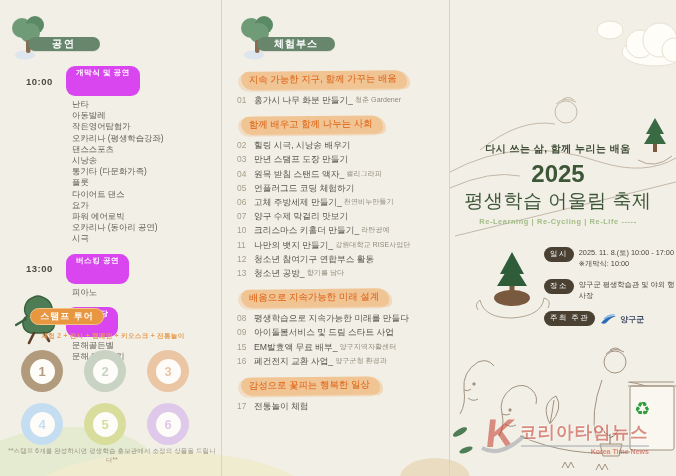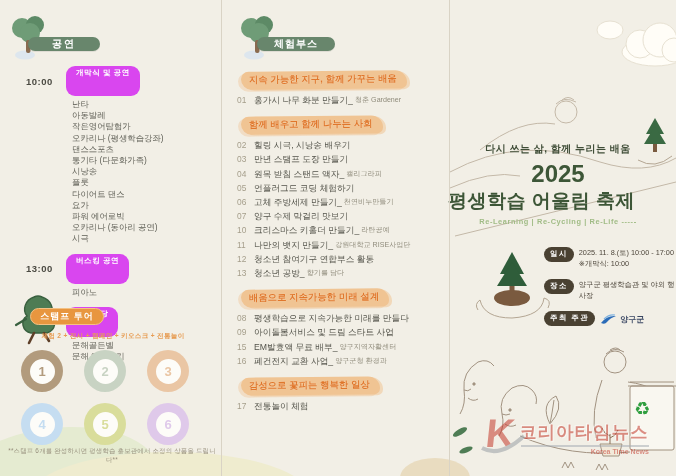--- a/index.html
+++ b/index.html
@@ -75,27 +75,27 @@
   .mi .no { width:17px; flex:none; font-size:8.4px; color:#a59e8b; }
   .mi .tx { font-size:8.7px; color:#54544b; }
   .mi .sf { font-size:7.1px; color:#908c7c; margin-left:2px; }
 
   
   .r-slogan { position:absolute; left:452px; top:142px; width:212px; z-index:2;
     text-align:center; font-size:10px; font-weight:700; color:#3f4d37; letter-spacing:.5px; }
   .r-year { position:absolute; left:452px; top:160px; width:212px; z-index:2;
     text-align:center; font-size:24px; font-weight:800; color:#3d5637; }
   .r-title { position:absolute; left:448px; top:188px; width:220px; z-index:2;
-    font-size:19px; font-weight:700; color:#3d5637; letter-spacing:.5px; }
+    text-align:center; font-size:19px; font-weight:400; color:#3d5637; letter-spacing:.5px; }
   .r-eng { position:absolute; left:452px; top:217px; width:212px; z-index:2;
     text-align:center; font-size:7.4px; font-weight:700; color:#a1bc86; letter-spacing:.6px; }
 
   .info { position:absolute; left:544px; top:247px; width:132px; z-index:2; }
   .info-row { display:flex; align-items:flex-start; margin-bottom:9px; }
-  .info-badge { flex:none; background:#4a4132; color:#fff; font-size:7.4px; font-weight:700;
+  .info-badge { flex:none; background:#4a4132; color:#fff; font-size:7.4px; font-weight:400;
     padding:2px 6px 3px; border-radius:9px; letter-spacing:1.5px; margin-right:5px; }
   .info-text { font-size:7.3px; color:#4e473c; line-height:1.5; padding-top:1px; }
   .org { display:flex; align-items:center; padding-top:2px; }
   .org-name { font-size:8px; font-weight:700; color:#3a4763; margin-left:2px; }
 
   .recycle-glyph { position:absolute; left:634px; top:398px; z-index:2;
     font-size:18px; color:#2f9e3f; font-family:"DejaVu Sans",sans-serif; }
 
   .watermark { position:absolute; left:486px; top:412px; z-index:5; opacity:.55;
     display:flex; align-items:flex-start; }
@@ -133,22 +133,22 @@
     <div class="sch-head">
       <span class="time">10:00</span>
       <span class="sch-badge">개막식 및 공연</span>
     </div>
     <div class="sch-items">
       <div class="sch-item">난타</div>
       <div class="sch-item">아동발레</div>
       <div class="sch-item">작은영어탐험가</div>
       <div class="sch-item">오카리나 (평생학습강좌)</div>
       <div class="sch-item">댄스스포츠</div>
+      <div class="sch-item">시낭송</div>
       <div class="sch-item">통기타 (다문화가족)</div>
-      <div class="sch-item">시낭송</div>
       <div class="sch-item">플룻</div>
       <div class="sch-item">다이어트 댄스</div>
       <div class="sch-item">요가</div>
       <div class="sch-item">파워 에어로빅</div>
       <div class="sch-item">오카리나 (동아리 공연)</div>
       <div class="sch-item">시극</div>
     </div>
   </div>
   <div class="sch-group">
     <div class="sch-head">

